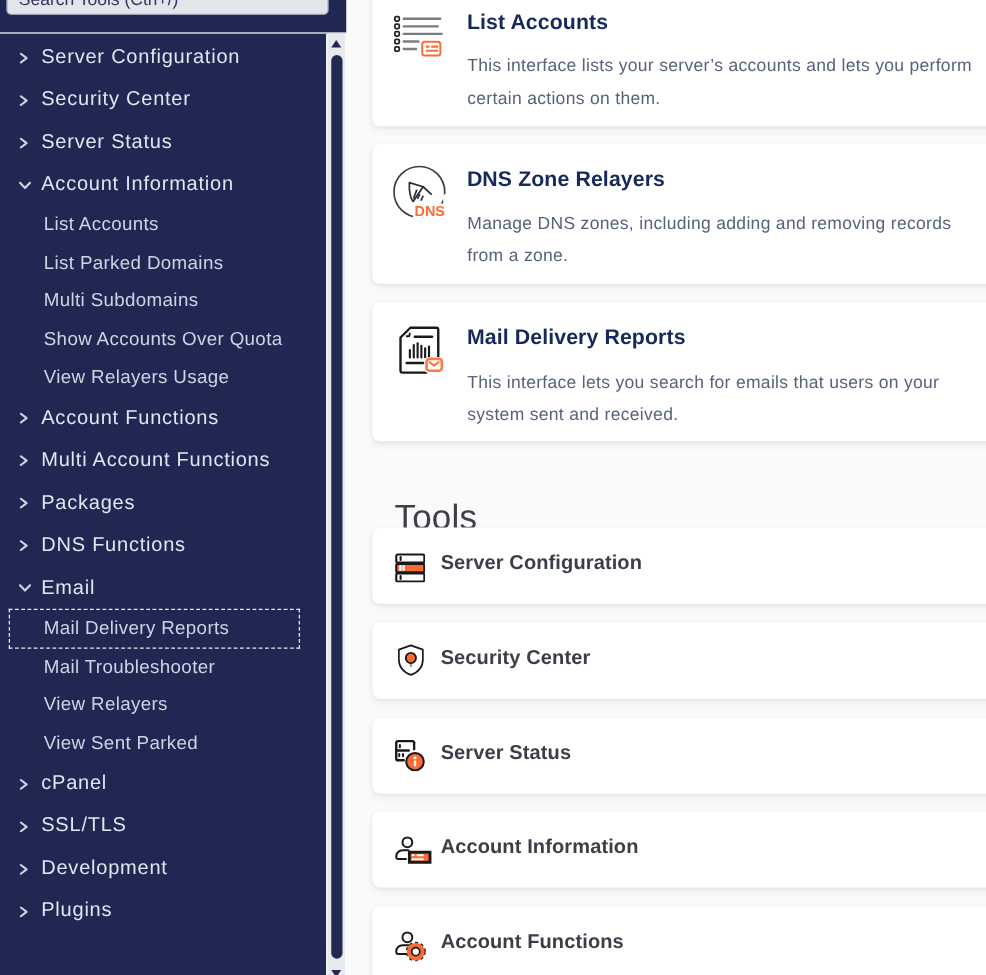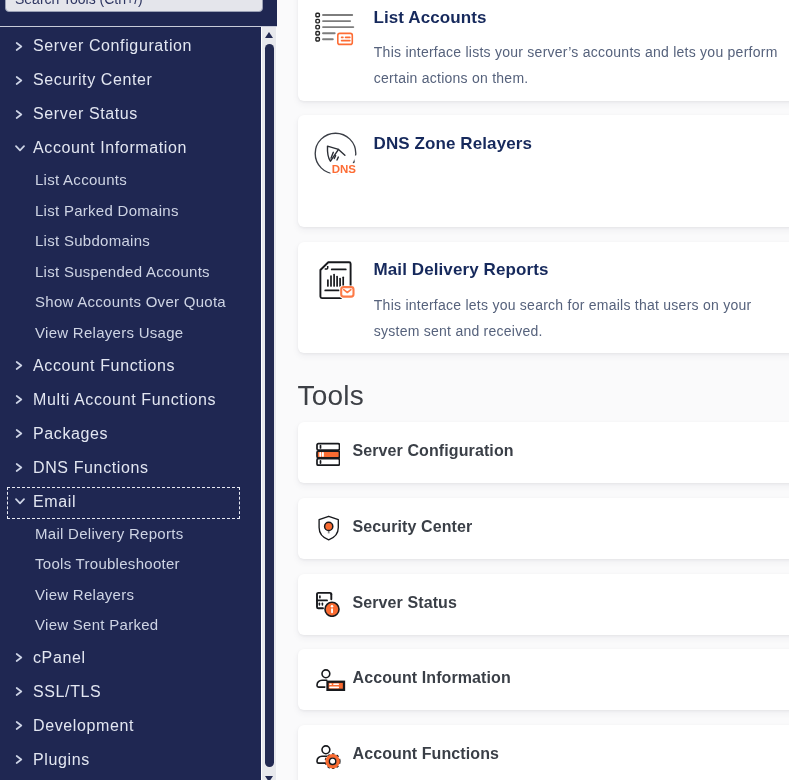--- a/index.html
+++ b/index.html
@@ -16,21 +16,21 @@
 #sbar{position:absolute;left:261.4px;top:27px;width:16.1px;height:753px;background:#e8e9ed;border-left:1.2px solid #fff;border-right:1px solid #fbfbfc;box-sizing:border-box}
 #sbthumb{position:absolute;left:2.2px;top:17px;width:9.3px;height:723px;background:#232a52;border-radius:5px}
 .arr{position:absolute;left:2.6px;width:0;height:0;border-left:4.2px solid transparent;border-right:4.2px solid transparent}
 #arrup{top:5px;border-bottom:6px solid #232a52}
 #arrdn{top:749px;border-top:6px solid #232a52}
 #main{position:absolute;left:278px;top:0;width:511px;height:780px;background:#fafafb}
 .card{position:absolute;left:19.5px;width:560px;background:#fff;border-radius:6px;box-shadow:0 3px 7px rgba(50,50,93,.06),0 1px 3px rgba(0,0,0,.05)}
 .card .ttl{position:absolute;left:76px;top:18.5px;font-size:17px;font-weight:bold;color:#16295c;letter-spacing:0.1px}
 .card .dsc{position:absolute;left:76.3px;top:50px;font-size:14px;line-height:26px;color:#56627c;letter-spacing:0.25px;white-space:nowrap}
 .cicon{position:absolute;left:16px;top:16px;width:42px;height:42px;overflow:visible}
-#tools{position:absolute;left:19.5px;top:381.5px;margin:0;font-size:28px;font-weight:400;color:#3d4046;letter-spacing:0.2px;line-height:1}
+#tools{position:absolute;left:19.5px;top:381.5px;margin:18px;font-size:28px;font-weight:400;color:#3d4046;letter-spacing:0.2px;line-height:1}
 .row{position:absolute;left:19.5px;width:560px;height:61px;background:#fff;border-radius:6px;box-shadow:0 3px 7px rgba(50,50,93,.06),0 1px 3px rgba(0,0,0,.05)}
 .row .rttl{position:absolute;left:55px;top:20px;font-size:16px;font-weight:bold;color:#3a3f47;letter-spacing:0.1px}
 .ricon{position:absolute;left:19px;top:18px;width:24px;height:25px}
 </style></head>
 <body>
 <div id="sb">
   <div id="searcharea">
       <div id="sinput">Search Tools (Ctrl+/)</div>
     </div>
   <div id="sep"></div>
@@ -43,41 +43,40 @@
             <path d="M1.7 1L6.3 4.5L1.7 8" fill="none" stroke="#cdd4e6" stroke-width="1.7" stroke-linecap="round" stroke-linejoin="round"></path>
           </svg>Security Center</div>
     <div class="t"><svg width="8" height="9" viewBox="0 0 8 9">
             <path d="M1.7 1L6.3 4.5L1.7 8" fill="none" stroke="#cdd4e6" stroke-width="1.7" stroke-linecap="round" stroke-linejoin="round"></path>
           </svg>Server Status</div>
     <div class="t"><svg width="10" height="7" viewBox="0 0 10 7" style="margin-top:-3.5px">
             <path d="M1 1.2L5 5.4L9 1.2" fill="none" stroke="#cdd4e6" stroke-width="1.7" stroke-linecap="round" stroke-linejoin="round"></path>
           </svg>Account Information</div>
     <div class="s">List Accounts</div>
     <div class="s">List Parked Domains</div>
-    <div class="s">List Subdomains</div>
-    <div class="s">List Suspended Accounts</div>
+    <div class="s">Multi Subdomains</div>
     <div class="s">Show Accounts Over Quota</div>
     <div class="s">View Relayers Usage</div>
     <div class="t"><svg width="8" height="9" viewBox="0 0 8 9">
             <path d="M1.7 1L6.3 4.5L1.7 8" fill="none" stroke="#cdd4e6" stroke-width="1.7" stroke-linecap="round" stroke-linejoin="round"></path>
           </svg>Account Functions</div>
     <div class="t"><svg width="8" height="9" viewBox="0 0 8 9">
             <path d="M1.7 1L6.3 4.5L1.7 8" fill="none" stroke="#cdd4e6" stroke-width="1.7" stroke-linecap="round" stroke-linejoin="round"></path>
           </svg>Multi Account Functions</div>
     <div class="t"><svg width="8" height="9" viewBox="0 0 8 9">
             <path d="M1.7 1L6.3 4.5L1.7 8" fill="none" stroke="#cdd4e6" stroke-width="1.7" stroke-linecap="round" stroke-linejoin="round"></path>
           </svg>Packages</div>
     <div class="t"><svg width="8" height="9" viewBox="0 0 8 9">
             <path d="M1.7 1L6.3 4.5L1.7 8" fill="none" stroke="#cdd4e6" stroke-width="1.7" stroke-linecap="round" stroke-linejoin="round"></path>
           </svg>DNS Functions</div>
     <div class="t"><svg width="10" height="7" viewBox="0 0 10 7" style="margin-top:-3.5px">
             <path d="M1 1.2L5 5.4L9 1.2" fill="none" stroke="#cdd4e6" stroke-width="1.7" stroke-linecap="round" stroke-linejoin="round"></path>
           </svg>Email</div>
     <div class="s">Mail Delivery Reports</div>
-    <div class="s">Tools Troubleshooter</div>
+    <div class="s">Mail Troubleshooter</div>
     <div class="s">View Relayers</div>
     <div class="s">View Sent Parked</div>
     <div class="t"><svg width="8" height="9" viewBox="0 0 8 9">
             <path d="M1.7 1L6.3 4.5L1.7 8" fill="none" stroke="#cdd4e6" stroke-width="1.7" stroke-linecap="round" stroke-linejoin="round"></path>
           </svg>cPanel</div>
     <div class="t"><svg width="8" height="9" viewBox="0 0 8 9">
             <path d="M1.7 1L6.3 4.5L1.7 8" fill="none" stroke="#cdd4e6" stroke-width="1.7" stroke-linecap="round" stroke-linejoin="round"></path>
           </svg>SSL/TLS</div>
     <div class="t"><svg width="8" height="9" viewBox="0 0 8 9">
             <path d="M1.7 1L6.3 4.5L1.7 8" fill="none" stroke="#cdd4e6" stroke-width="1.7" stroke-linecap="round" stroke-linejoin="round"></path>
@@ -128,20 +127,21 @@
       <g fill="none" stroke="#2b2e35" stroke-width="1.4" stroke-linecap="round" stroke-linejoin="round">
         <path d="M13.5 14.1 L24.5 17.4 L16.5 29.2 C14.4 26.6 13.2 21 13.5 14.1 Z"></path>
         <path d="M19.3 20.3 L17 26.2"></path>
         <path d="M24.5 17.4 L30.9 23.3"></path>
         <path d="M21.6 23.6 L20.3 26.5"></path>
         <path d="M24.3 25.1 L23 28"></path>
       </g>
       <text x="17.7" y="44" font-family="Liberation Sans, sans-serif" font-size="11.5" font-weight="bold" fill="#fd6c34" stroke="#ffffff" stroke-width="4" paint-order="stroke" dy="-3.5">DNS</text>
     </svg>
     <div class="ttl">DNS Zone Relayers</div>
+    <div class="dsc">Manage DNS zones, including adding and removing records<br>from a zone.</div>
   </div>
   <div class="card" style="top:241.7px;height:111px">
     <svg class="cicon" viewBox="0 0 42 42" style="left:16px;top:16.5px">
       <g fill="none" stroke="#17191d" stroke-width="1.9" stroke-linejoin="round">
         <path d="M27 40.1 L7.9 40.1 C7 40.1 6.4 39.4 6.4 38.6 L6.4 12 L14.3 4.2 L35.1 4.2 C36 4.2 36.6 4.9 36.6 5.7 L36.6 32" stroke-linecap="round"></path>
         <path d="M13.7 8.1 L13.7 10 C13.7 10.6 13.3 11 12.7 11 L10.7 11" stroke-width="1.5"></path>
       </g>
       <g fill="none" stroke="#17191d" stroke-width="1.9" stroke-linecap="round">
         <path d="M17.8 11.4 H31.7"></path>
         <path d="M11.3 32.4 H24.6"></path>

